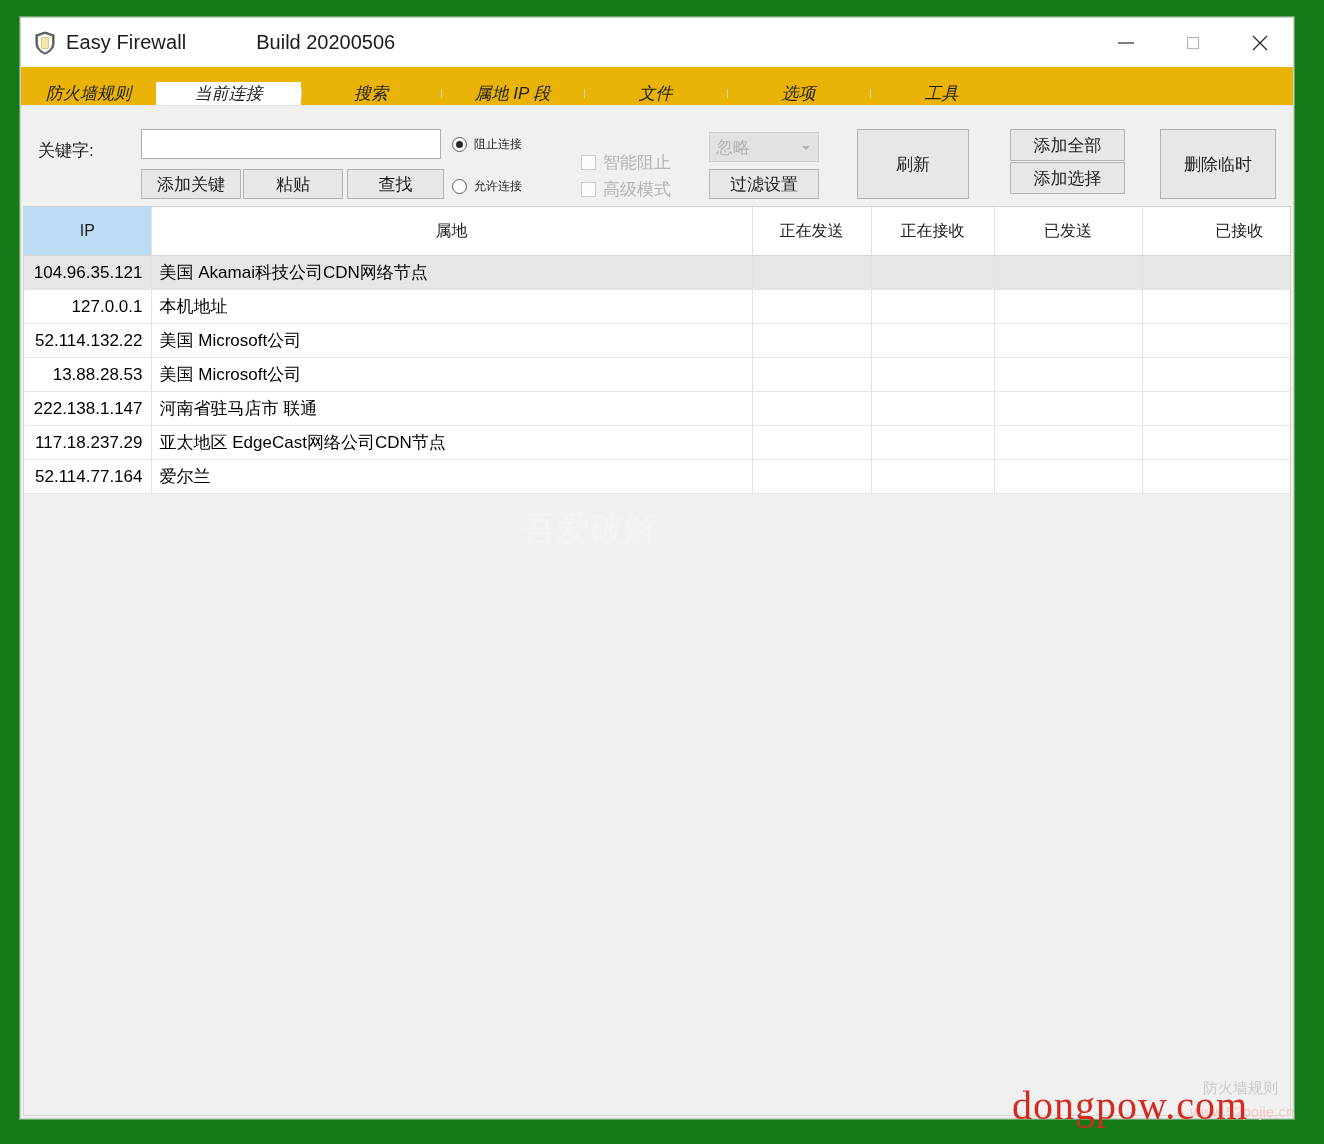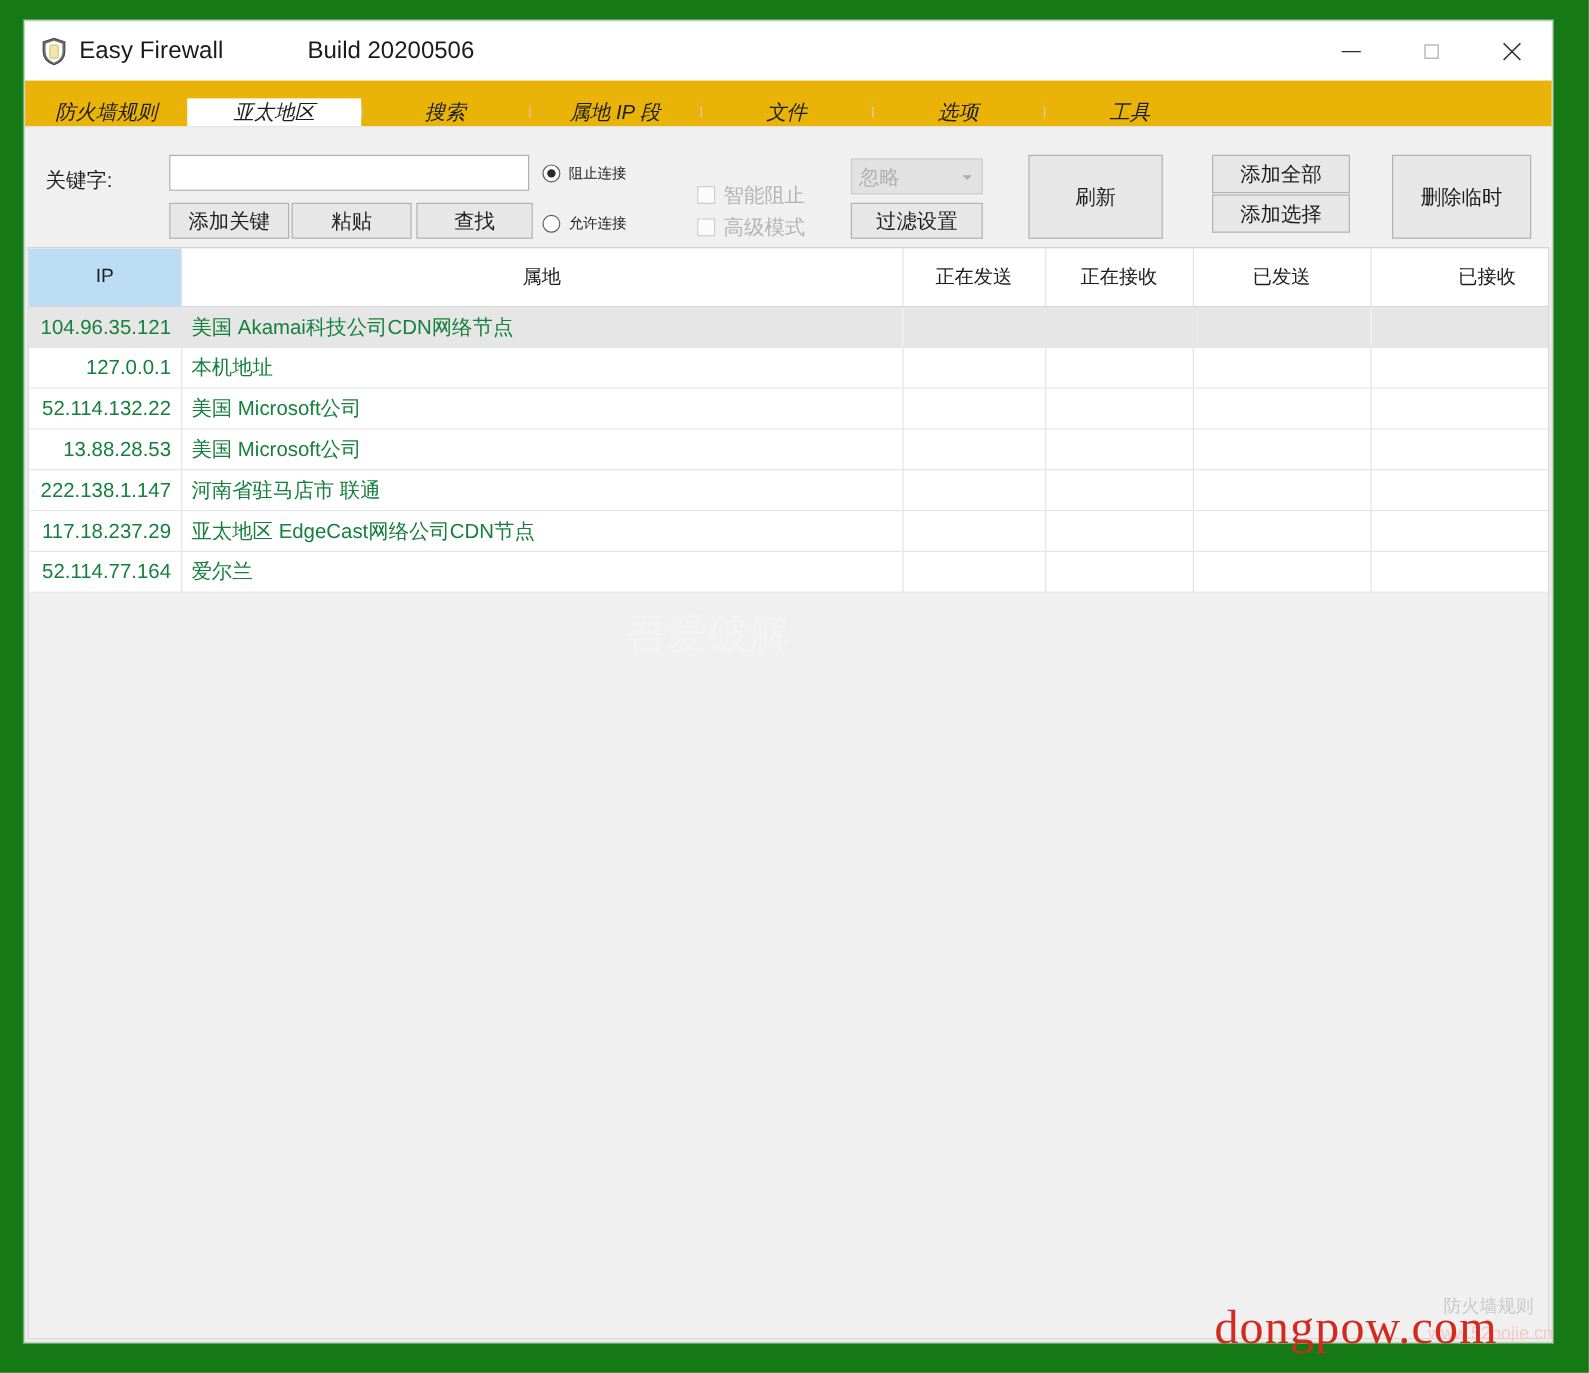--- a/index.html
+++ b/index.html
@@ -261,21 +261,21 @@
   }
   thead th.sorted {
     background: #bcdcf4;
   }
   thead th:last-child { border-right: none; padding-left: 46px; }
   tbody td {
     height: 34px;
     border-bottom: 1px solid #e6e6e6;
     border-right: 1px solid #e3e3e3;
     font-size: 17px;
-    color: #15803d;
+    color: #000000;
     padding: 0 6px;
     overflow: hidden;
     white-space: nowrap;
     user-select: none;
     cursor: default;
     box-sizing: border-box;
   }
   tbody td:last-child { border-right: none; }
   tbody tr.selected td { background: #e6e6e6; }
   td.ip-cell { text-align: right; padding-right: 8px; }
@@ -377,21 +377,21 @@
         </span>
       </div>
     </div>
   </div>
 
   <div id="tab-bar">
     <div class="tab" style="width:135px">
         <span>防火墙规则</span>
       </div>
     <div class="tab active" style="width:145px">
-        <span>亚太地区</span>
+        <span>当前连接</span>
       </div>
     <div class="tab" style="width:140px">
         <span>搜索</span>
       </div>
     <div class="tab" style="width:143px">
         <span>属地 IP 段</span>
       </div>
     <div class="tab" style="width:143px">
         <span>文件</span>
       </div>

